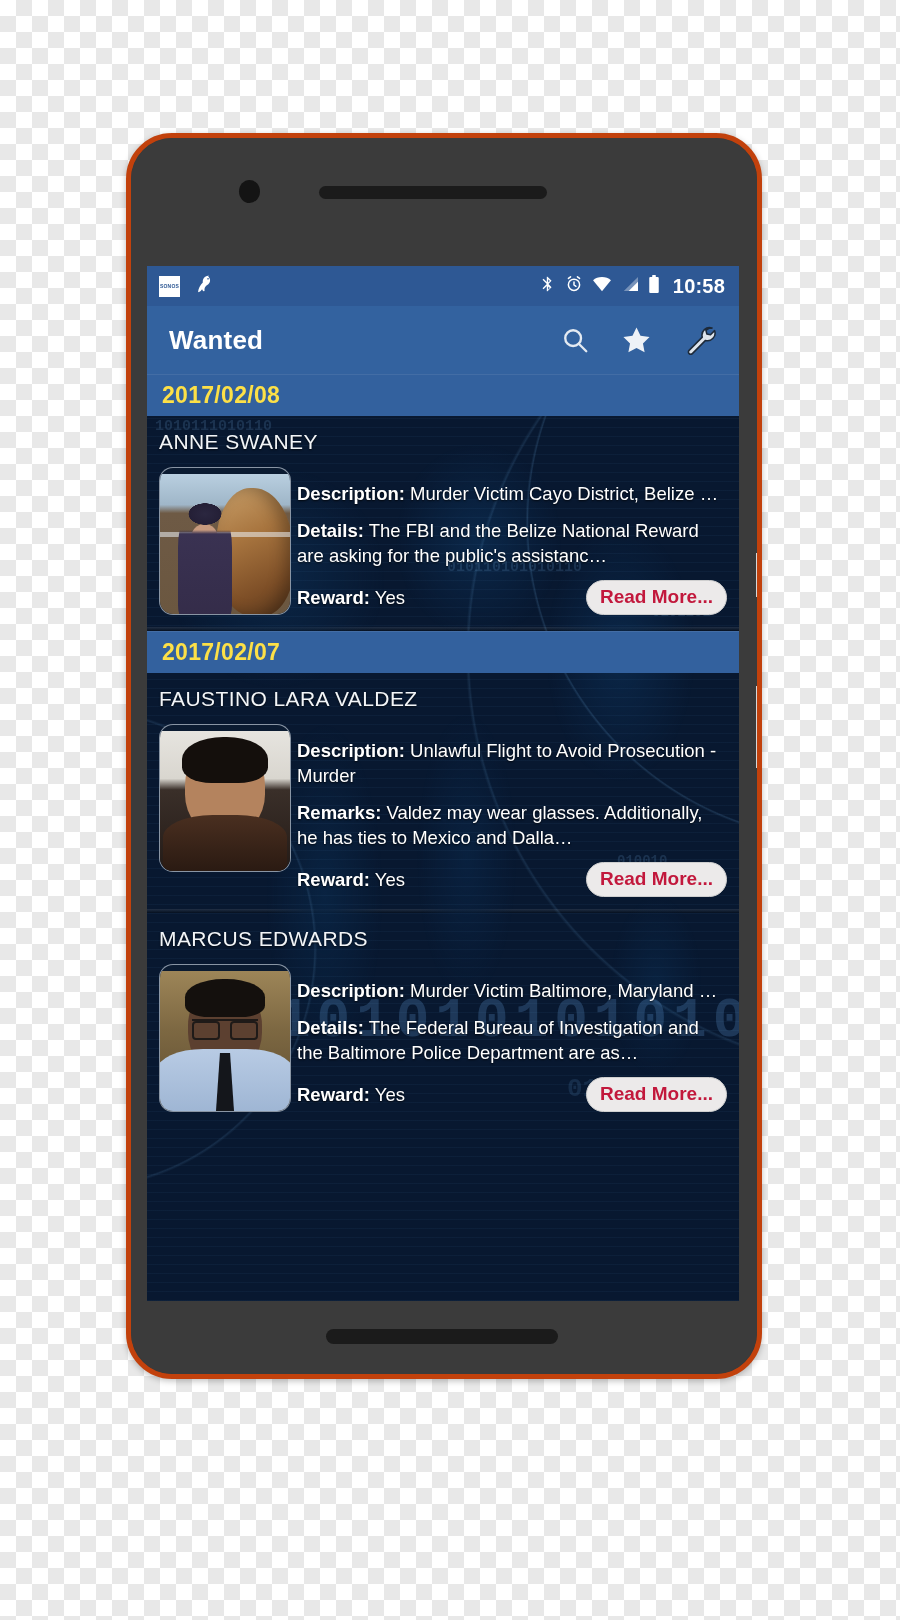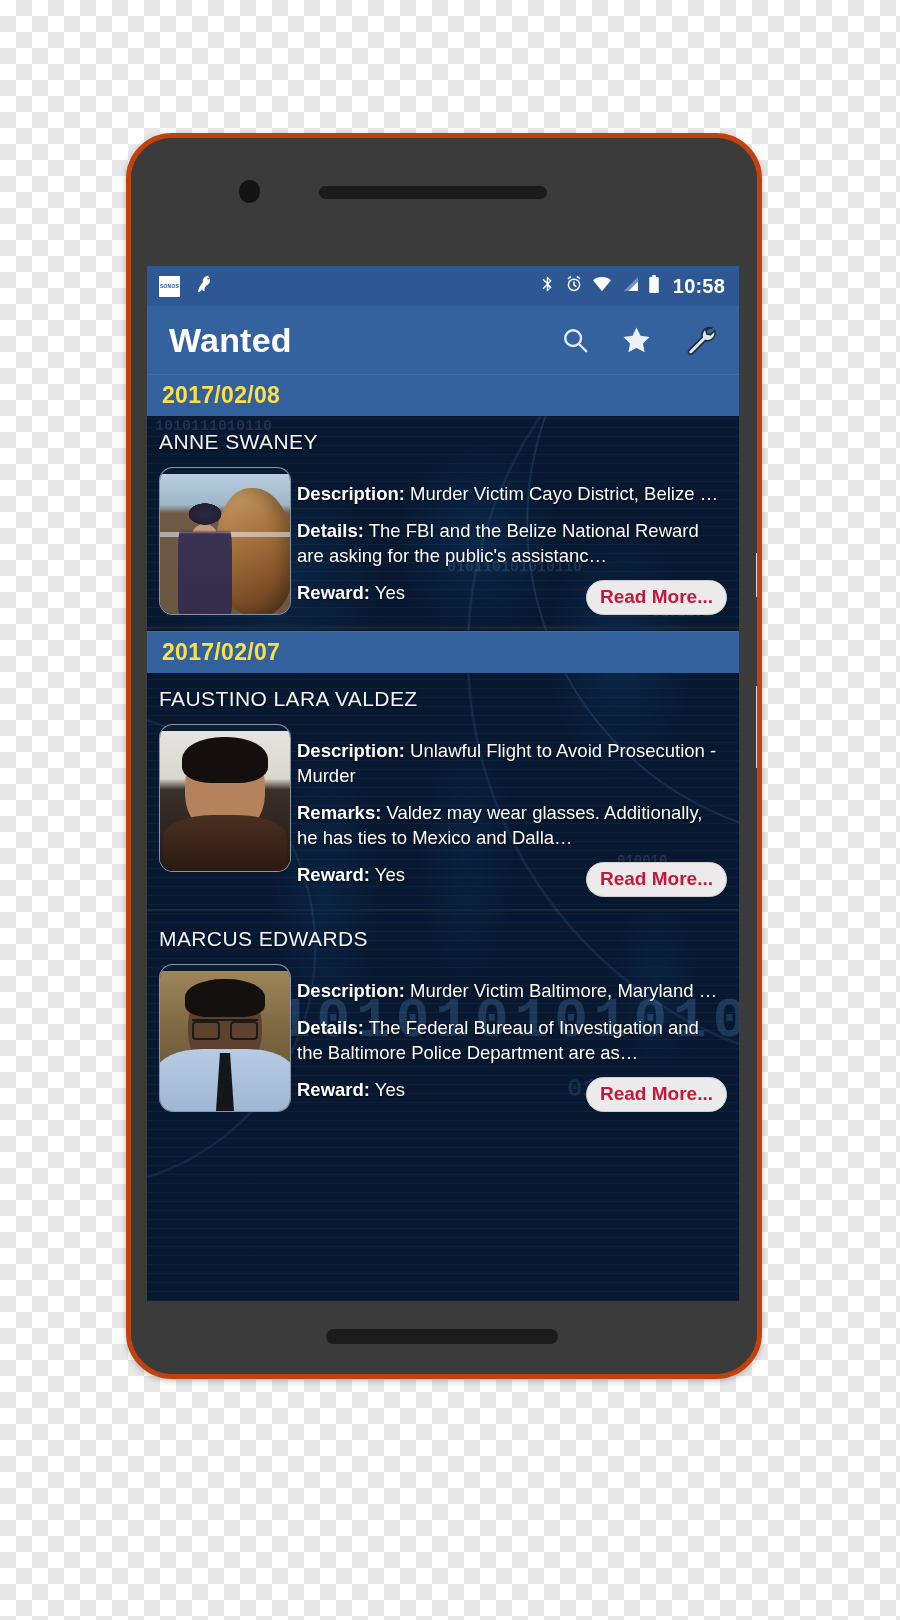--- a/index.html
+++ b/index.html
@@ -119,21 +119,21 @@
   
   .appbar {
     height: 68px;
     background: #33629f;
     display: flex;
     align-items: center;
     padding: 0 22px 0 22px;
     color: #fff;
   }
   .app-title {
-    font-size: 34px;
+    font-size: 26px;
     font-weight: bold;
     letter-spacing: .2px;
     text-align: right;
   }
   .appbar-actions {
     margin-left: auto;
     display: flex;
     align-items: center;
     gap: 30px;
   }
@@ -346,20 +346,21 @@
   .field {
     color: #ffffff;
     font-size: 18.5px;
     line-height: 25px;
     margin-bottom: 12px;
     text-shadow: 0 1px 2px rgba(0,0,0,.75);
   }
   .field b { font-weight: bold; }
   .reward-row {
     display: flex;
+    align-items: center;
     margin-top: 2px;
   }
   .reward-row .field { margin-bottom: 0; }
   .read-more {
     margin-left: auto;
     background: #eceaea;
     color: #c2183c;
     font-size: 19px;
     font-weight: bold;
     border: 1px solid #cfcfcf;

